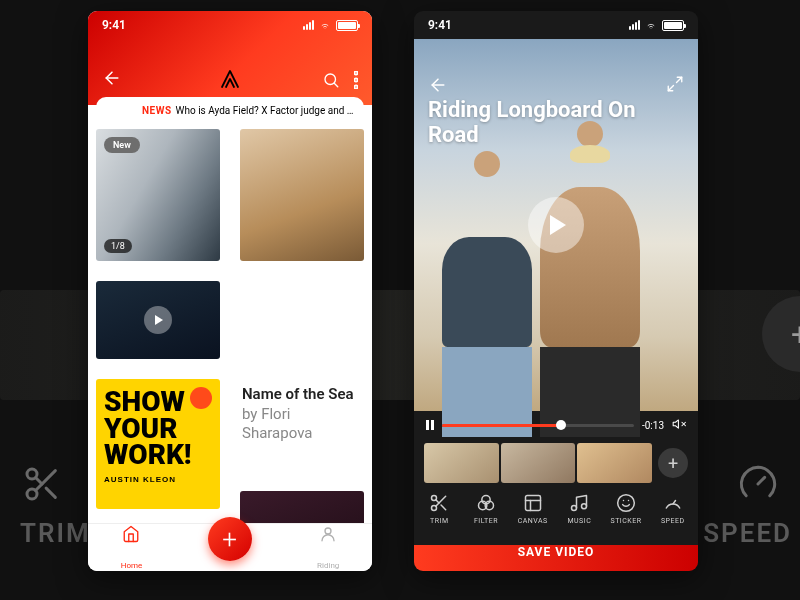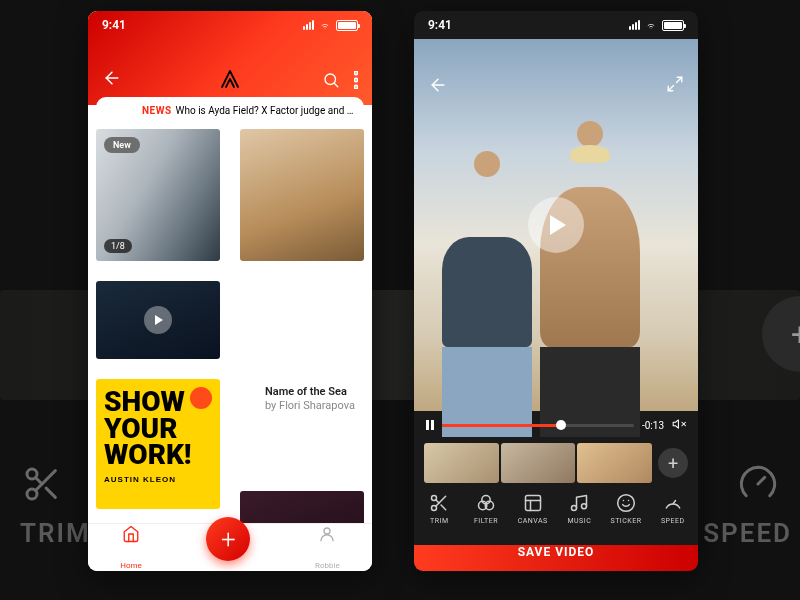--- a/index.html
+++ b/index.html
@@ -54,21 +54,21 @@
   .play-mini::after { content:''; border-left:8px solid #fff; border-top:5px solid transparent; border-bottom:5px solid transparent; margin-left:2px; }
 
   .tile-text { grid-column:2; height:78px; font-size:8.5px; line-height:1.35; color:#333; padding:2px 4px; }
 
   .tile-book { grid-column:1; height:130px; background:#ffd400; padding:10px 8px; font-family:"Marker Felt","Comic Sans MS",cursive; color:#000; }
   .book-title { font-size:28px; line-height:.95; font-weight:900; text-transform:uppercase; }
   .book-author { font-size:8px; letter-spacing:1px; margin-top:6px; font-family:-apple-system,sans-serif; font-weight:700; }
   .book-sticker { position:absolute; top:8px; right:8px; width:22px; height:22px; border-radius:50%; background:#ff4a1a; }
 
   .tile-concert { grid-column:2; height:92px; background:linear-gradient(160deg,#3a1a2a,#1a0a12); margin-top:-38px; }
-  .tile-meta { grid-column:2; font-size:11px; padding:6px 2px 0; line-height:1.3;margin-left:23px; }
+  .tile-meta { grid-column:2; font-size:15px; padding:6px 2px 0; line-height:1.3; }
   .meta-title { font-weight:600; color:#222; }
   .meta-author { color:#888; }
 
   .tile-bottom-a { grid-column:1; height:50px; background:linear-gradient(140deg,#2a3a2a,#1a2a1a); }
 
   .tabbar { position:absolute; bottom:0; left:0; right:0; height:48px; background:#fff; border-top:1px solid #eee; display:flex; align-items:center; justify-content:space-around; }
   .tab { display:flex; flex-direction:column; align-items:center; font-size:8px; gap:18px; color:#b0b0b0; }
   .tab.active { color:#ff2a12; }
   .fab { width:44px; height:44px; border-radius:50%; background:linear-gradient(135deg,#ff3b1f,#d40000); color:#fff; display:flex; align-items:center; justify-content:center; font-size:26px; font-weight:300; box-shadow:0 4px 10px rgba(255,30,0,.5); margin-top:-18px; }
 
@@ -230,21 +230,21 @@
             <polyline points="9 22 9 12 15 12 15 22"></polyline>
           </svg>
         <span>Home</span>
       </div>
       <div class="fab">+</div>
       <div class="tab">
         <svg width="18" height="18" viewBox="0 0 24 24">
             <circle cx="12" cy="8" r="4"></circle>
             <path d="M4 21a8 8 0 0 1 16 0"></path>
           </svg>
-        <span>Robbie</span>
+        <span>Riding</span>
       </div>
     </div>
   </div>
 
   <div class="phone" id="phone-right">
     <div class="statusbar">
       <span>9:41</span>
       <div class="status-icons">
         <div class="sig-bars">
             <span></span>
@@ -282,20 +282,21 @@
           </svg>
       </span>
       <span class="hero-expand">
         <svg width="18" height="18" viewBox="0 0 24 24">
             <polyline points="15 3 21 3 21 9"></polyline>
             <polyline points="9 21 3 21 3 15"></polyline>
             <line x1="21" y1="3" x2="14" y2="10"></line>
             <line x1="3" y1="21" x2="10" y2="14"></line>
           </svg>
       </span>
+      <div class="hero-title">Riding Longboard On Road</div>
       <div class="play-big"></div>
     </div>
 
     <div class="scrubber-row">
       <span class="pause-icon">
           <span></span>
           <span></span>
         </span>
       <div class="track">
         <div class="track-fill"></div>

